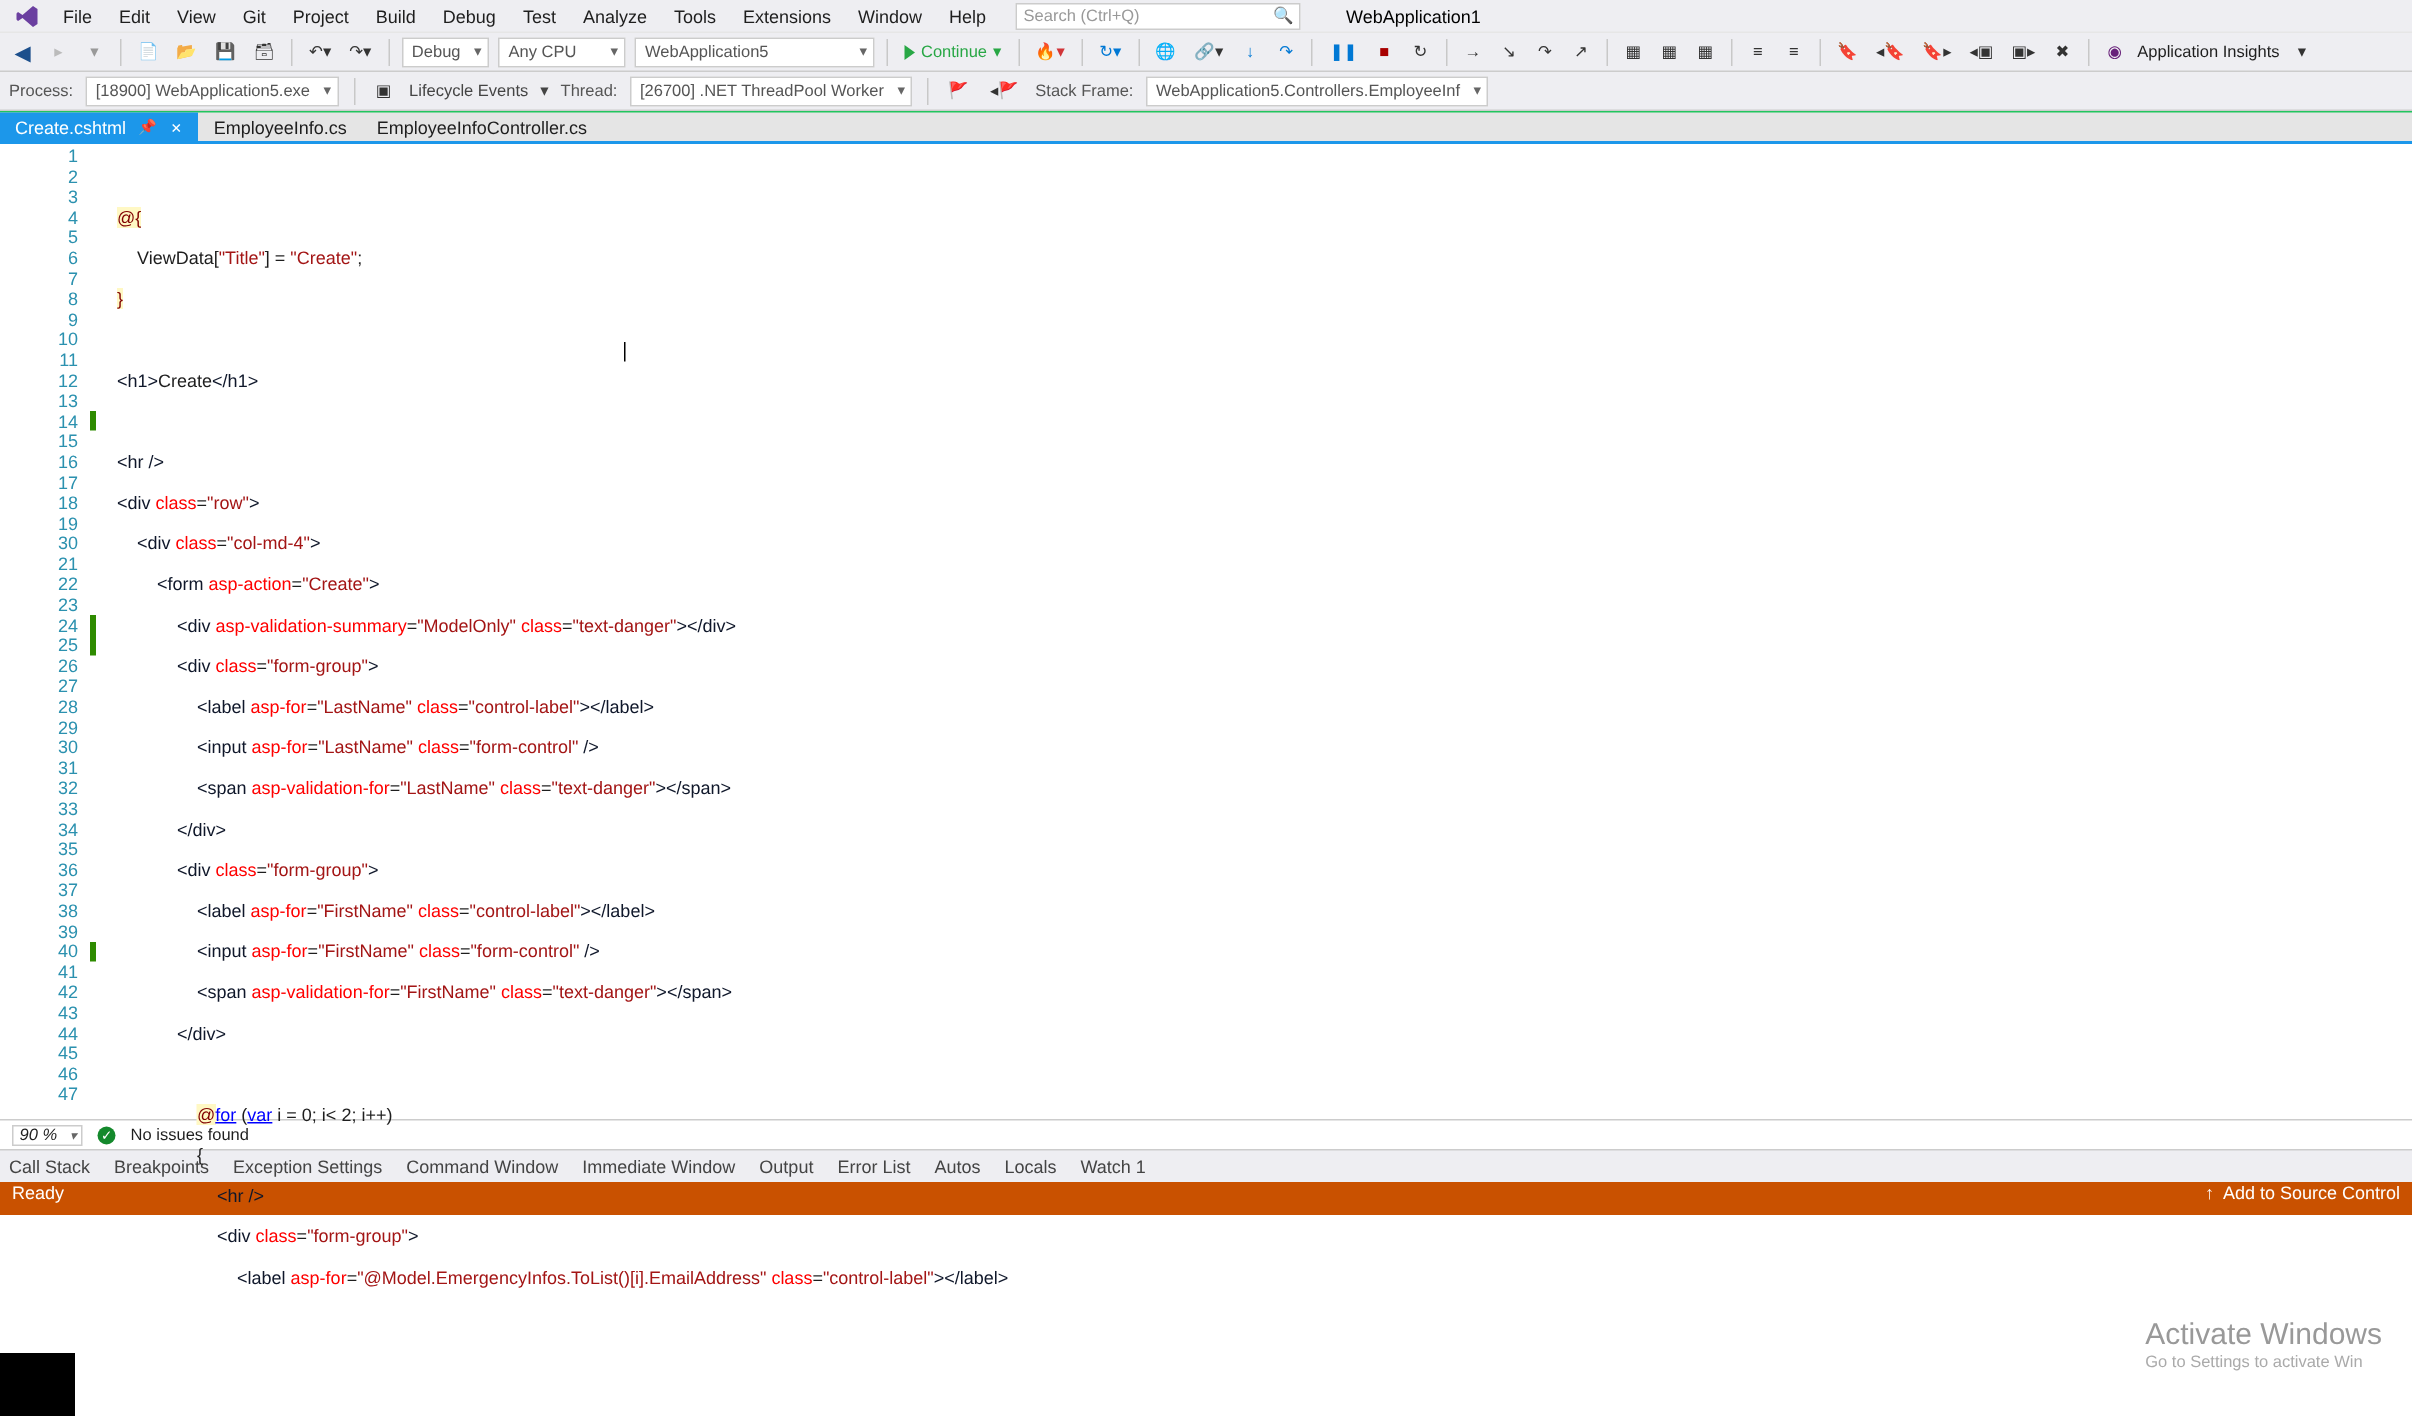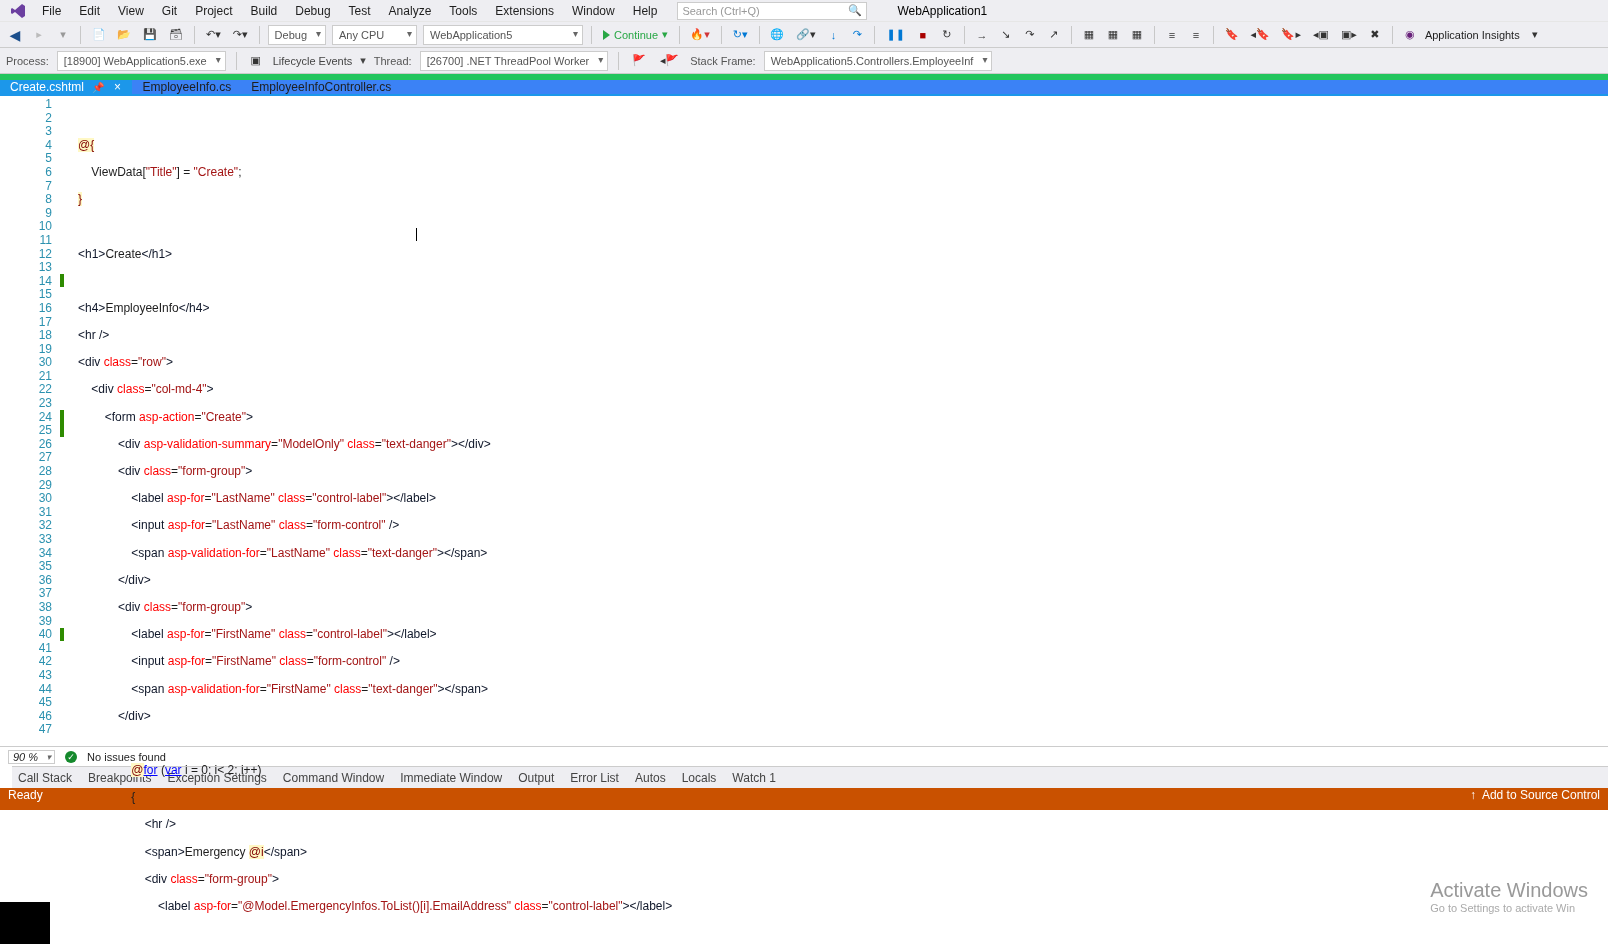--- a/index.html
+++ b/index.html
@@ -12,21 +12,21 @@
 .solname {margin-left:28px; color:#000000;}
 .toolbar {height:26px; background:#eeeef2; border-bottom:1px solid #ccc; display:flex; align-items:center; padding:0 6px; gap:6px; font-size:11px;}
 .tb-sep{width:1px; height:18px; background:#c8c8c8; margin:0 2px;}
 .tb-btn{display:inline-flex;align-items:center;justify-content:center;min-width:18px;height:20px;padding:0 3px;cursor:default;color:#333;}
 .tb-drop{border:1px solid #ccc;background:#fff;height:20px;padding:0 18px 0 6px;display:inline-flex;align-items:center;position:relative;color:#555;min-width:60px;}
 .tb-drop::after{content:"▾";position:absolute;right:4px;top:2px;color:#666;font-size:10px;}
 .tb-continue{color:#28a745;display:flex;align-items:center;gap:4px;}
 .tb-continue .tri{width:0;height:0;border-left:7px solid #28a745;border-top:5px solid transparent;border-bottom:5px solid transparent;}
 .toolbar2 {height:26px; background:#eeeef2; border-bottom:1px solid #ccc; display:flex; align-items:center; padding:0 6px; gap:8px; font-size:11px; color:#444;}
 .toolbar2 .lbl{color:#555;}
-.tabbar {height:22px; background:#3b82f6; display:flex; border-top:6px solid #22c55e; border-bottom:2px solid #1c97ea;}
+.tabbar {height:22px; background:#e5e5e5; display:flex; border-top:1px solid #22c55e; border-bottom:2px solid #1c97ea;}
 .tab {padding:2px 10px; font-size:12px; display:flex; align-items:center; gap:8px;}
 .tab.active{background:#1c97ea;color:#fff;}
 .tab .close{width:10px;text-align:center;}
 .tab .pin{font-size:10px;}
 .editor {position:relative; height:650px; display:flex; background:#fff;}
 .gutter {width:60px; background:#fff; text-align:right; padding-right:8px; color:#2b91af; font-size:12px; font-family:Consolas,monospace; line-height:13.6px; padding-top:2px; user-select:none;}
 .gutter div{height:13.6px;}
 .fold {width:12px; position:relative;}
 .changebar{width:6px;position:relative;}
 .changebar .mark{position:absolute;left:0;width:4px;background:#2e8b00;}
@@ -35,21 +35,21 @@
 .dir{color:#800000; background:#fff8c4;}
 .type{color:#2b91af;}
 .str{color:#a31515;}
 .tag{color:#0f172a;}
 .attr{color:#ff0000;}
 .cursor {position:absolute; width:1px; height:13px; background:#000;}
 .statusstrip{height:20px; background:#fff; border-top:1px solid #ccc; display:flex; align-items:center; padding:0 8px; gap:10px; font-size:11px;}
 .statusstrip .zoom{border:1px solid #ccc;padding:0 16px 0 4px; position:relative;font-style:italic;}
 .statusstrip .zoom::after{content:"▾";position:absolute;right:3px;top:1px;font-size:9px;color:#666;}
 .statusstrip .ok{width:12px;height:12px;border-radius:50%;background:#14892c;display:inline-flex;align-items:center;justify-content:center;color:#fff;font-size:9px;}
-.bottomtabs{height:22px;background:#eeeef2;border-top:1px solid #ccc;display:flex;align-items:center;padding:0 6px;gap:16px;font-size:12px;color:#444;margin-left:12px;}
+.bottomtabs{height:22px;background:#eeeef2;border-top:1px solid #ccc;display:flex;align-items:center;padding:0 6px;gap:16px;font-size:12px;color:#444;}
 .statusbar{height:22px;background:#c95100;color:#fff;display:flex;align-items:flex-start;padding:0 8px;font-size:12px;}
 .statusbar .right{margin-left:auto;display:flex;align-items:center;gap:6px;}
 .watermark{position:absolute;right:20px;bottom:30px;color:#999;font-size:20px;pointer-events:none;}
 .watermark .sub{font-size:11px;color:#aaa;}
 .taskbar{height:42px;background:#000;position:absolute;bottom:0;left:0;width:50px;}
 .navarr{color:#1c4f8c;font-size:14px;}
 </style>
 </head>
 <body>
 
@@ -222,41 +222,39 @@
   </div>
   <div class="fold"></div>
   <div class="code">
 <div> </div>
 <div><span class="dir">@{</span></div>
 <div><span>    ViewData[</span><span class="str">"Title"</span><span>] = </span><span class="str">"Create"</span><span>;</span></div>
 <div><span class="dir">}</span></div>
 <div> </div>
 <div><span class="tag">&lt;h1&gt;</span>Create<span class="tag">&lt;/h1&gt;</span></div>
 <div> </div>
-<div><span class="tag">&lt;h4&gt;</span>EmployeeInfo<span class="tag">&lt;/h4&gt;</span></div>
 <div><span class="tag">&lt;hr</span> <span class="tag">/&gt;</span></div>
 <div><span class="tag">&lt;div</span> <span class="attr">class</span>=<span class="str">"row"</span><span class="tag">&gt;</span></div>
 <div>    <span class="tag">&lt;div</span> <span class="attr">class</span>=<span class="str">"col-md-4"</span><span class="tag">&gt;</span></div>
 <div>        <span class="tag">&lt;form</span> <span class="attr">asp-action</span>=<span class="str">"Create"</span><span class="tag">&gt;</span></div>
 <div>            <span class="tag">&lt;div</span> <span class="attr">asp-validation-summary</span>=<span class="str">"ModelOnly"</span> <span class="attr">class</span>=<span class="str">"text-danger"</span><span class="tag">&gt;&lt;/div&gt;</span></div>
 <div>            <span class="tag">&lt;div</span> <span class="attr">class</span>=<span class="str">"form-group"</span><span class="tag">&gt;</span></div>
 <div>                <span class="tag">&lt;label</span> <span class="attr">asp-for</span>=<span class="str">"LastName"</span> <span class="attr">class</span>=<span class="str">"control-label"</span><span class="tag">&gt;&lt;/label&gt;</span></div>
 <div>                <span class="tag">&lt;input</span> <span class="attr">asp-for</span>=<span class="str">"LastName"</span> <span class="attr">class</span>=<span class="str">"form-control"</span> <span class="tag">/&gt;</span></div>
 <div>                <span class="tag">&lt;span</span> <span class="attr">asp-validation-for</span>=<span class="str">"LastName"</span> <span class="attr">class</span>=<span class="str">"text-danger"</span><span class="tag">&gt;&lt;/span&gt;</span></div>
 <div>            <span class="tag">&lt;/div&gt;</span></div>
 <div>            <span class="tag">&lt;div</span> <span class="attr">class</span>=<span class="str">"form-group"</span><span class="tag">&gt;</span></div>
 <div>                <span class="tag">&lt;label</span> <span class="attr">asp-for</span>=<span class="str">"FirstName"</span> <span class="attr">class</span>=<span class="str">"control-label"</span><span class="tag">&gt;&lt;/label&gt;</span></div>
 <div>                <span class="tag">&lt;input</span> <span class="attr">asp-for</span>=<span class="str">"FirstName"</span> <span class="attr">class</span>=<span class="str">"form-control"</span> <span class="tag">/&gt;</span></div>
 <div>                <span class="tag">&lt;span</span> <span class="attr">asp-validation-for</span>=<span class="str">"FirstName"</span> <span class="attr">class</span>=<span class="str">"text-danger"</span><span class="tag">&gt;&lt;/span&gt;</span></div>
 <div>            <span class="tag">&lt;/div&gt;</span></div>
 <div> </div>
 <div>                <span class="dir">@</span><span class="kw">for</span> (<span class="kw">var</span> i = 0; i&lt; 2; i++)</div>
 <div>                {</div>
 <div>                    <span class="tag">&lt;hr</span> <span class="tag">/&gt;</span></div>
-<div>                    <span class="tag">&lt;span&gt;</span>Emergency <span class="dir">@i</span><span class="tag">&lt;/span&gt;</span></div>
 <div>                    <span class="tag">&lt;div</span> <span class="attr">class</span>=<span class="str">"form-group"</span><span class="tag">&gt;</span></div>
 <div>                        <span class="tag">&lt;label</span> <span class="attr">asp-for</span>=<span class="str">"@Model.EmergencyInfos.ToList()[i].EmailAddress"</span> <span class="attr">class</span>=<span class="str">"control-label"</span><span class="tag">&gt;&lt;/label&gt;</span></div>
 
 
 
 
 
 
 
 

